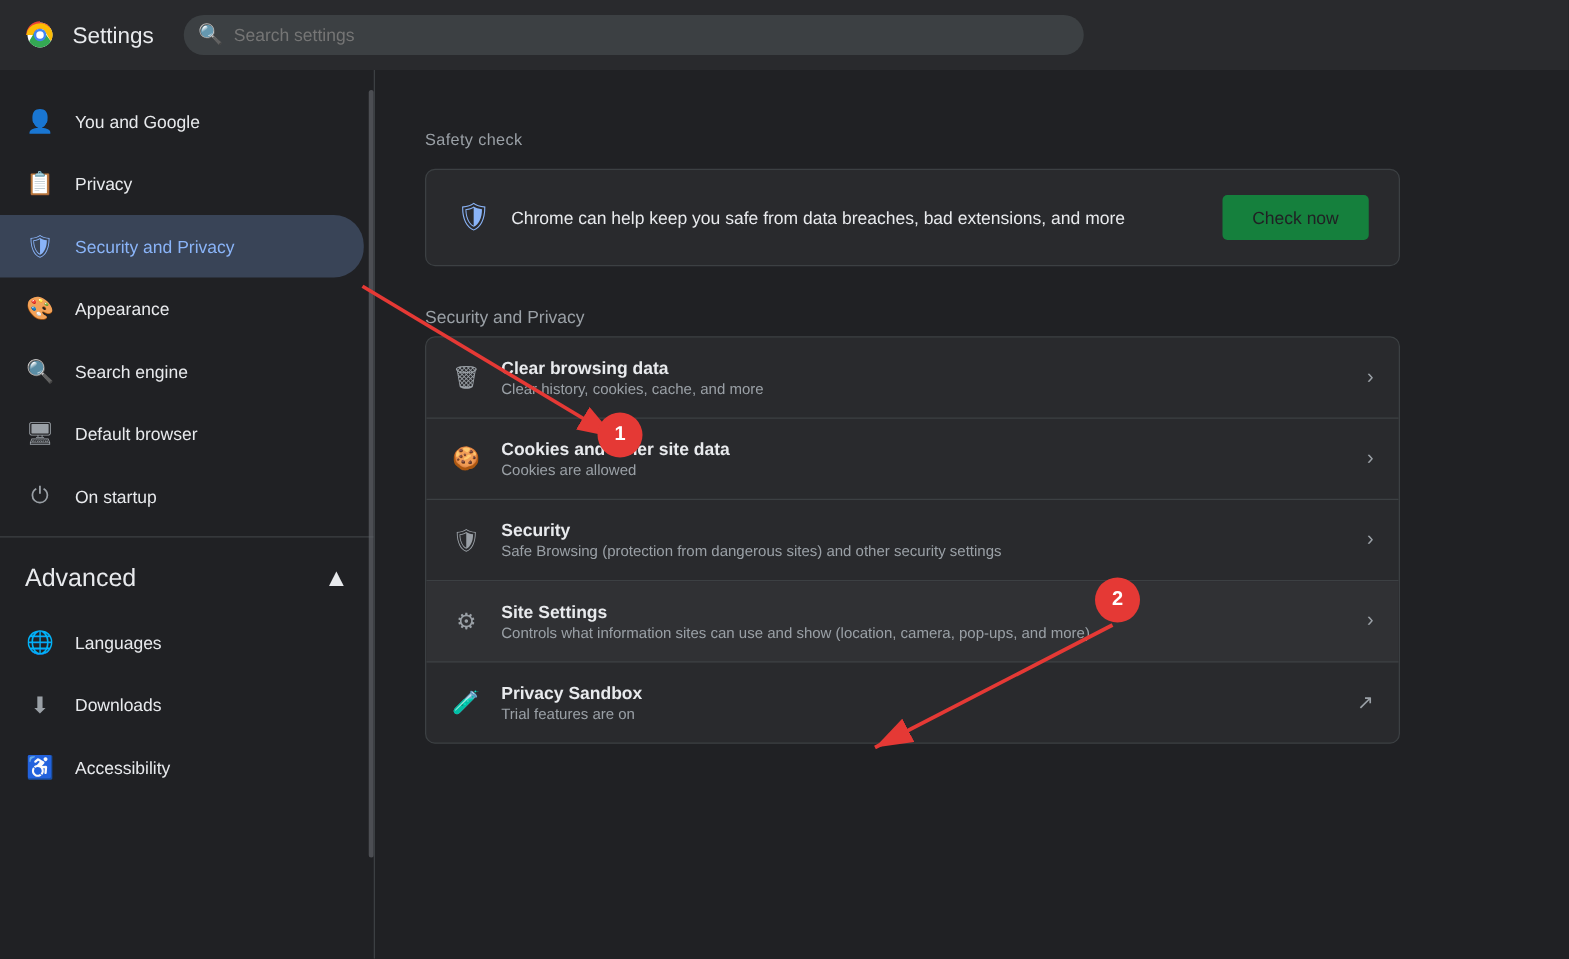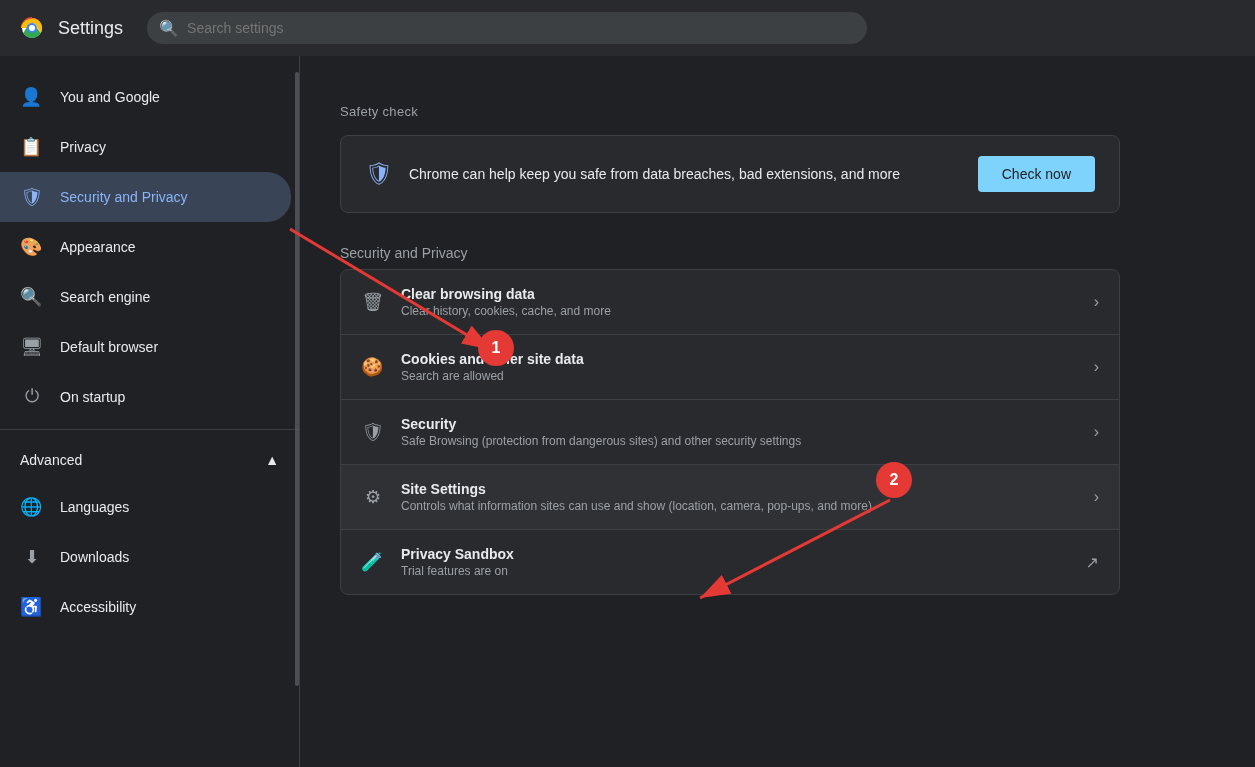--- a/index.html
+++ b/index.html
@@ -112,21 +112,21 @@
       text-align: center;
       color: #9aa0a6;
     }
     .sidebar-section-header {
       display: flex;
       align-items: center;
       justify-content: space-between;
       padding: 14px 20px;
       cursor: pointer;
       color: #e8eaed;
-      font-size: 14px;
+      font-size: 20px;
     }
     .sidebar-divider {
       height: 1px;
       background: #3c4043;
       margin: 8px 0;
     }
 
     
     .main {
       flex: 1;
@@ -164,21 +164,21 @@
     }
     .safety-icon {
       color: #8ab4f8;
       font-size: 22px;
     }
     .safety-text {
       font-size: 14px;
       color: #e8eaed;
     }
     .check-now-btn {
-      background: #7dd3fc;
+      background: #15803d;
       color: #202124;
       border: none;
       border-radius: 4px;
       padding: 10px 24px;
       font-size: 14px;
       font-weight: 500;
       cursor: pointer;
       white-space: nowrap;
     }
 
@@ -366,21 +366,21 @@
           <div class="settings-item-title">Clear browsing data</div>
           <div class="settings-item-subtitle">Clear history, cookies, cache, and more</div>
         </div>
         <span class="settings-item-chevron">›</span>
       </div>
 
       <div class="settings-item">
         <span class="settings-item-icon">🍪</span>
         <div class="settings-item-text">
           <div class="settings-item-title">Cookies and other site data</div>
-          <div class="settings-item-subtitle">Search are allowed</div>
+          <div class="settings-item-subtitle">Cookies are allowed</div>
         </div>
         <span class="settings-item-chevron">›</span>
       </div>
 
       <div class="settings-item">
         <span class="settings-item-icon">🛡</span>
         <div class="settings-item-text">
           <div class="settings-item-title">Security</div>
           <div class="settings-item-subtitle">Safe Browsing (protection from dangerous sites) and other security settings</div>
         </div>

